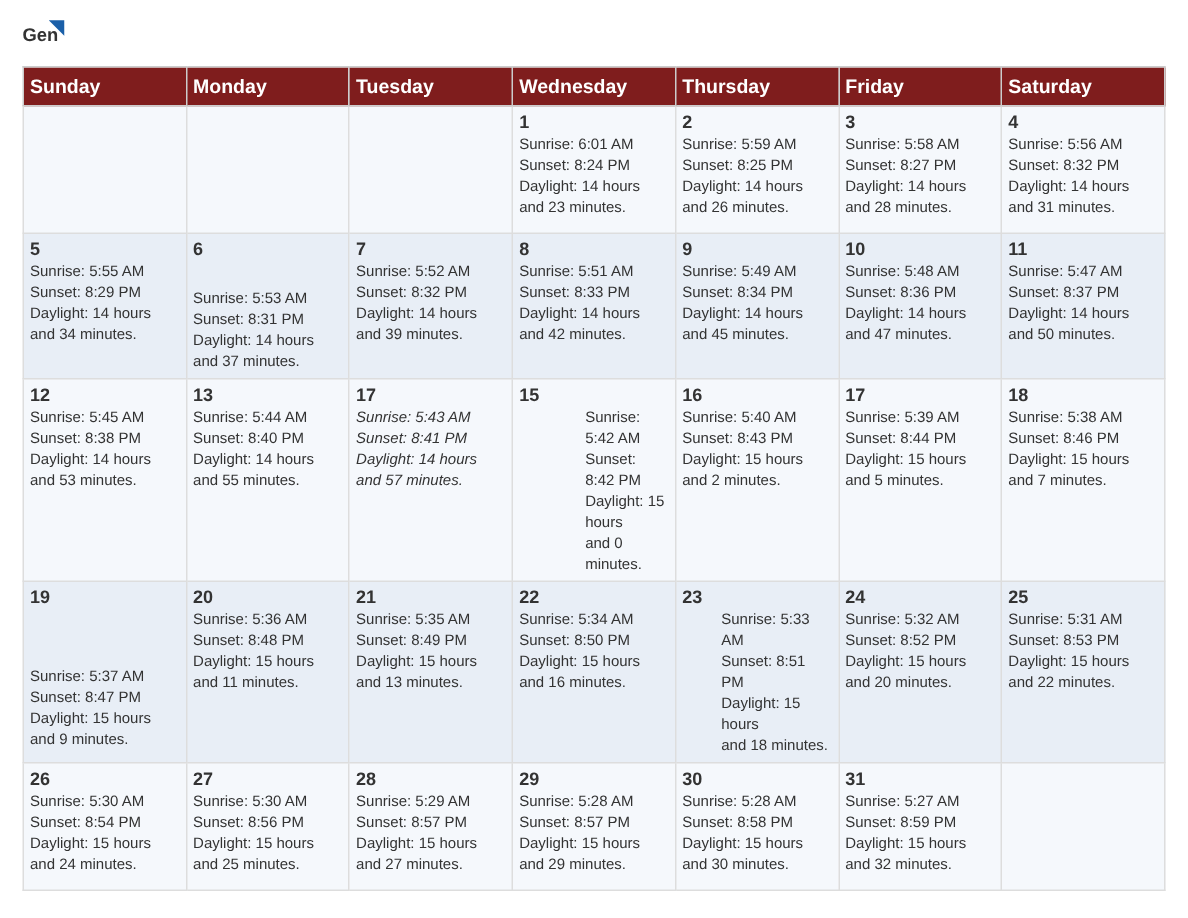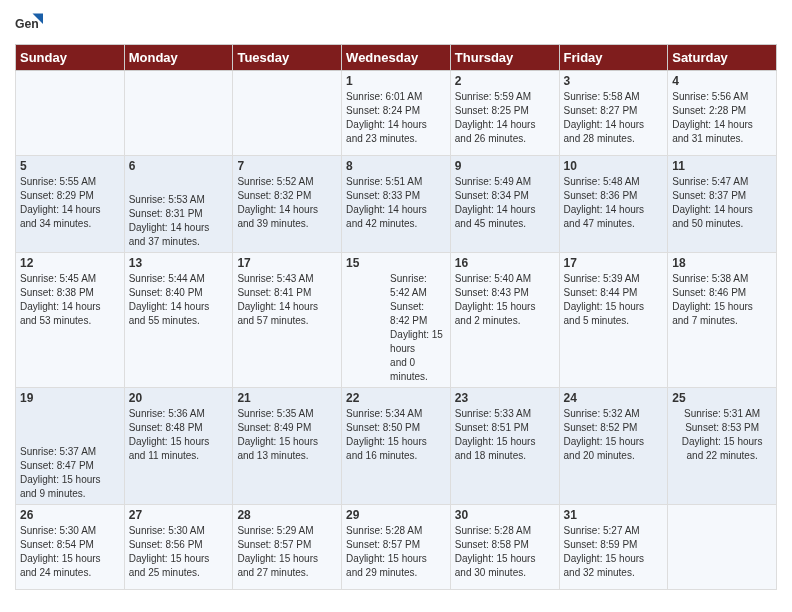--- a/index.html
+++ b/index.html
@@ -140,21 +140,21 @@
         <td>
           <div class="day-number">3</div>
           <div class="day-info" style="white-space: pre-line;">Sunrise: 5:58 AM
 Sunset: 8:27 PM
 Daylight: 14 hours
 and 28 minutes.</div>
         </td>
         <td>
           <div class="day-number">4</div>
           <div class="day-info" style="white-space: pre-line;">Sunrise: 5:56 AM
-Sunset: 2:28 PM
+Sunset: 8:32 PM
 Daylight: 14 hours
 and 31 minutes.</div>
         </td>
       </tr>
       <tr>
         <td>
           <div class="day-number">5</div>
           <div class="day-info" style="white-space: pre-line;">Sunrise: 5:55 AM
 Sunset: 8:29 PM
 Daylight: 14 hours
@@ -213,21 +213,21 @@
         </td>
         <td>
           <div class="day-number">13</div>
           <div class="day-info" style="white-space: pre-line;">Sunrise: 5:44 AM
 Sunset: 8:40 PM
 Daylight: 14 hours
 and 55 minutes.</div>
         </td>
         <td>
           <div class="day-number">17</div>
-          <div class="day-info" style="white-space: pre-line;">Sunrise: 5:43 AM
+          <div class="day-info" style="white-space: pre-line; font-style: italic;">Sunrise: 5:43 AM
 Sunset: 8:41 PM
 Daylight: 14 hours
 and 57 minutes.</div>
         </td>
         <td>
           <div class="day-number">15</div>
           <div class="day-info" style="white-space: pre-line; margin-left: 44px;">Sunrise: 5:42 AM
 Sunset: 8:42 PM
 Daylight: 15 hours
 and 0 minutes.</div>
@@ -278,35 +278,35 @@
         </td>
         <td>
           <div class="day-number">22</div>
           <div class="day-info" style="white-space: pre-line;">Sunrise: 5:34 AM
 Sunset: 8:50 PM
 Daylight: 15 hours
 and 16 minutes.</div>
         </td>
         <td>
           <div class="day-number">23</div>
-          <div class="day-info" style="white-space: pre-line;">Sunrise: 5:33 AM
+          <div class="day-info" style="white-space: pre-line; margin-left: 26px;">Sunrise: 5:33 AM
 Sunset: 8:51 PM
 Daylight: 15 hours
 and 18 minutes.</div>
         </td>
         <td>
           <div class="day-number">24</div>
           <div class="day-info" style="white-space: pre-line;">Sunrise: 5:32 AM
 Sunset: 8:52 PM
 Daylight: 15 hours
 and 20 minutes.</div>
         </td>
         <td>
           <div class="day-number">25</div>
-          <div class="day-info" style="white-space: pre-line; text-align: center;">Sunrise: 5:31 AM
+          <div class="day-info" style="white-space: pre-line;">Sunrise: 5:31 AM
 Sunset: 8:53 PM
 Daylight: 15 hours
 and 22 minutes.</div>
         </td>
       </tr>
       <tr>
         <td>
           <div class="day-number">26</div>
           <div class="day-info" style="white-space: pre-line;">Sunrise: 5:30 AM
 Sunset: 8:54 PM

